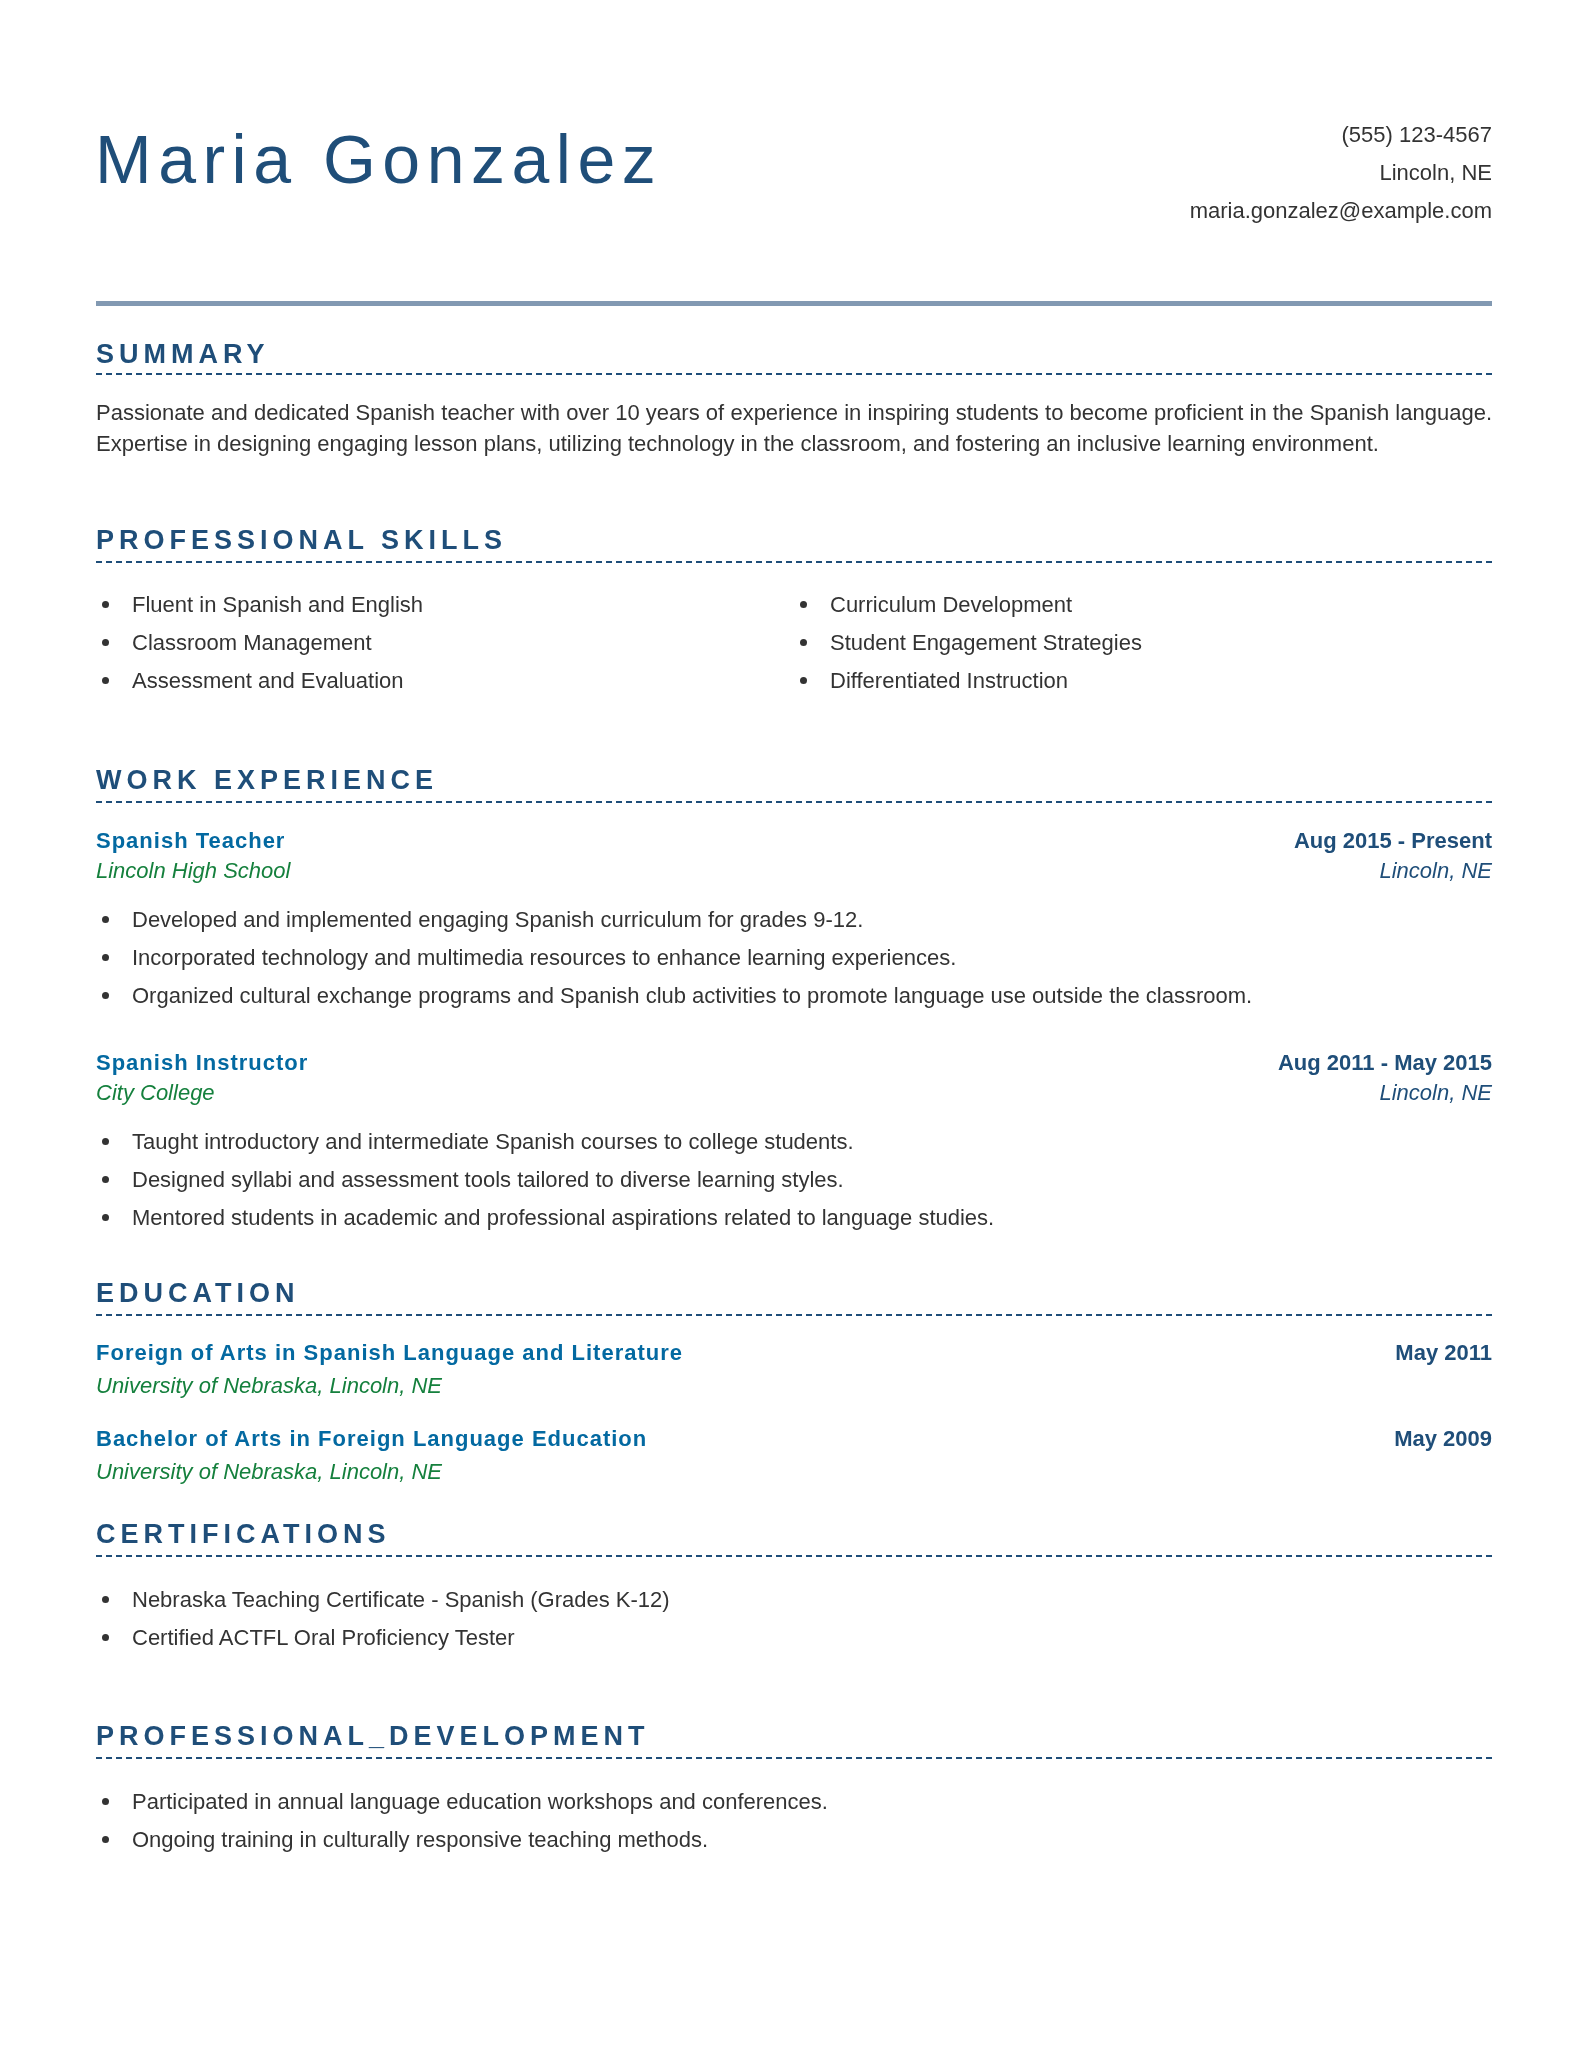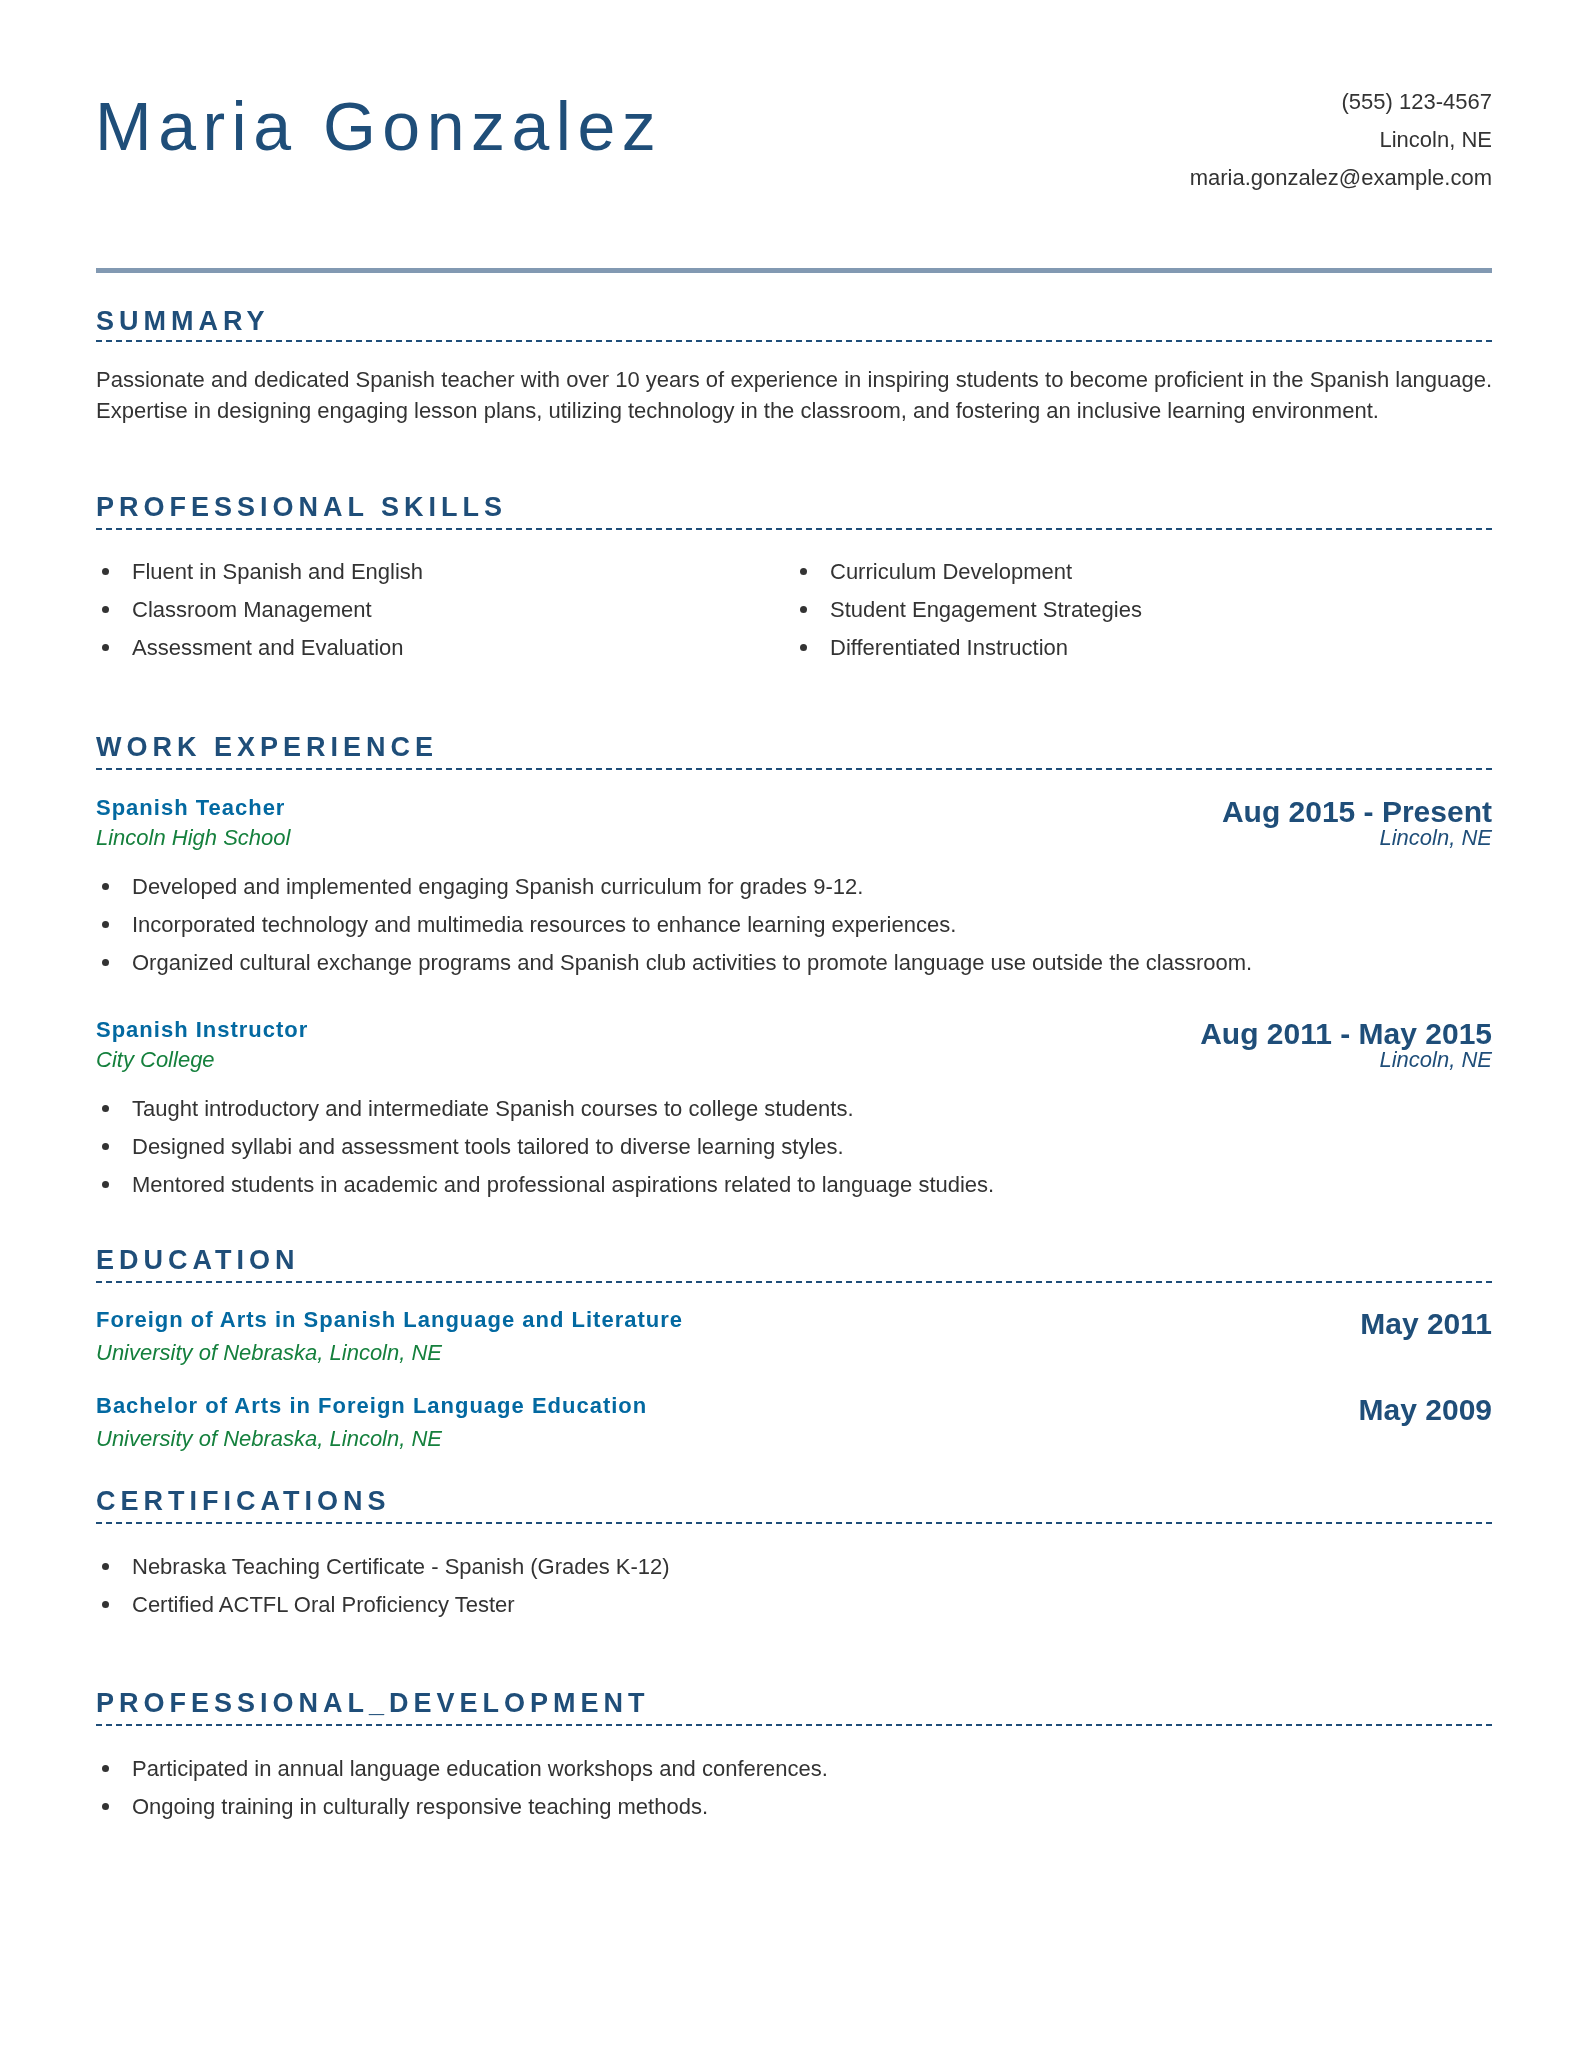--- a/index.html
+++ b/index.html
@@ -1,28 +1,28 @@
 <!DOCTYPE html>
 <html><head>
 <meta charset="utf-8">
 <style>
   html, body { margin: 0; padding: 0; background: #ffffff; }
   body { width: 1588px; height: 2056px; position: relative; overflow: hidden;
          font-family: "Liberation Sans", sans-serif; color: #333333; }
-  .abs { position: absolute; }
+  .abs { position: absolute; margin-top: 33px; }
   .name { left: 95px; top: 92px; font-size: 68px; letter-spacing: 6.5px; color: #1f4e79; font-weight: normal; line-height: 1; white-space: nowrap; }
   .contact { right: 96px; font-size: 22px; color: #333; text-align: right; line-height: 1; white-space: nowrap; }
   .rule { left: 96px; width: 1396px; top: 268px; height: 5px; background: #8299b2; }
   .sec-title { left: 96px; font-size: 27px; font-weight: bold; letter-spacing: 5px; color: #1f4e79; line-height: 1; white-space: nowrap; }
   .dash { left: 96px; width: 1396px; height: 0; border-top: 2px dashed #1f4e79; }
   .para { left: 96px; width: 1396px; font-size: 22px; line-height: 31px; text-align: justify; color: #333; }
   .li { font-size: 22px; line-height: 1; color: #333; white-space: nowrap; }
   .li .dot { position: absolute; left: -30px; top: 7px; width: 7px; height: 7px; border-radius: 50%; background: #333; }
   .role { left: 96px; font-size: 22px; font-weight: bold; letter-spacing: 1px; color: #0369a1; line-height: 1; white-space: nowrap; }
-  .date { right: 96px; font-size: 30px; font-weight: bold; color: #1f4e79; line-height: 1; white-space: nowrap; text-align: right; }
+  .date { right: 96px; font-size: 22px; font-weight: bold; color: #1f4e79; line-height: 1; white-space: nowrap; text-align: right; }
   .org { left: 96px; font-size: 22px; font-style: italic; color: #15803d; line-height: 1; white-space: nowrap; }
   .loc { right: 96px; font-size: 22px; font-style: italic; color: #1f4e79; line-height: 1; white-space: nowrap; text-align: right; }
 </style>
 </head>
 <body>
 
 <div class="abs name">Maria Gonzalez</div>
 <div class="abs contact" style="top:91px">(555)  123-4567</div>
 <div class="abs contact" style="top:129px">Lincoln,  NE</div>
 <div class="abs contact" style="top:167px">maria.gonzalez@example.com</div>

